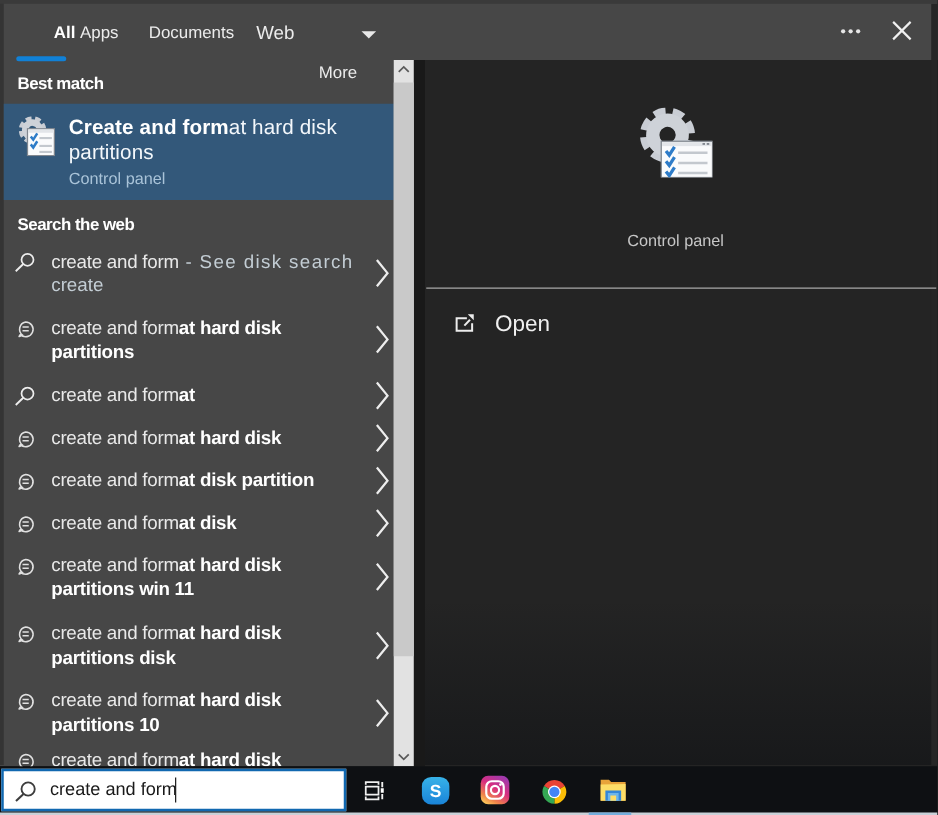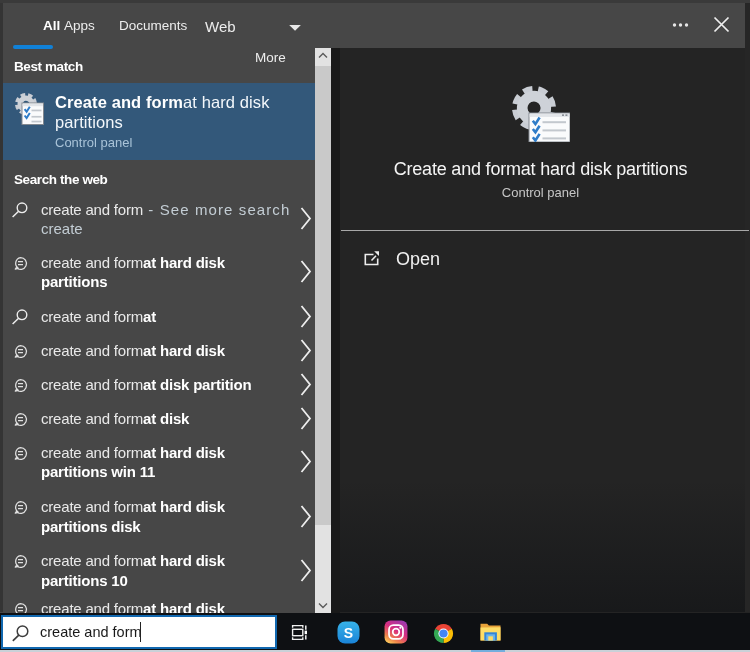--- a/index.html
+++ b/index.html
@@ -65,21 +65,21 @@
   <div class="abs" style="left:55px;top:92px;font-size:16.5px;line-height:20px;color:#f3f7fb;letter-spacing:0.1px;"><b style="color:#fff;">Create and form</b>at hard disk<br>partitions</div>
   <div class="abs" style="left:55px;top:134.5px;font-size:13px;color:#a9c3d8;">Control panel</div>
 
   <div class="abs seclabel" style="left:14px;top:172px;">Search the web</div>
 
   <div id="rows">
       <svg class="abs" style="left:11px;top:202px;" width="17" height="17" viewBox="0 0 17 17">
         <circle cx="11" cy="5.8" r="4.8" stroke="#ededed" stroke-width="1.4" fill="none"></circle>
         <path d="M7.6 9.2 L1.6 15" stroke="#ededed" stroke-width="1.5"></path>
       </svg>
-      <div class="abs row-text" style="left:41px;top:200px;">create and form<span class="dim"> - See more search</span></div>
+      <div class="abs row-text" style="left:41px;top:200px;">create and form<span class="dim"> - See disk search</span></div>
       <div class="abs row-text" style="left:41px;top:219px;"><span class="dim" style="letter-spacing:0">create</span></div>
       <svg class="abs" style="left:300px;top:206px;" width="12" height="25" viewBox="0 0 12 25">
         <path d="M1.5 2 L10 12.5 L1.5 23" stroke="#ededed" stroke-width="1.8" fill="none"></path>
       </svg>
       <svg class="abs" style="left:13px;top:255.5px;" width="15" height="15" viewBox="0 0 15 15">
         <path d="M7.5 1.6 a5.9 5.9 0 1 1 -4.2 10 L2.3 13.2 l3 -0.9 a5.9 5.9 0 0 1 2.2 -10.7 Z" stroke="#e0e0e0" stroke-width="1.25" fill="none" stroke-linejoin="round"></path>
         <path d="M5 5.6 H10 M5 8.6 H10" stroke="#e0e0e0" stroke-width="1.2"></path>
       </svg>
       <div class="abs row-text" style="left:41px;top:253px;">create and form<b>at hard disk</b></div>
       <div class="abs row-text" style="left:41px;top:272px;"><b>partitions</b></div>
@@ -170,21 +170,20 @@
     <rect x="17.7" y="27.7" width="39.6" height="3.2" fill="#e2e5e9"></rect>
     <rect x="50" y="28.4" width="2" height="1.5" fill="#81878f"></rect>
       <rect x="53.4" y="28.4" width="2" height="1.5" fill="#81878f"></rect>
     <path d="M20.8 34.8 l2.6 3.3 l4.2 -6.6" stroke="#2e7cc8" stroke-width="2.6" fill="none"></path>
     <path d="M20.8 43 l2.6 3.3 l4.2 -6.6" stroke="#2e7cc8" stroke-width="2.6" fill="none"></path>
     <path d="M20.8 51.2 l2.6 3.3 l4.2 -6.6" stroke="#2e7cc8" stroke-width="2.6" fill="none"></path>
     <rect x="30.5" y="35.2" width="23.5" height="2" fill="#c3c8ce"></rect>
     <rect x="30.5" y="43.4" width="23.5" height="2" fill="#c3c8ce"></rect>
     <rect x="30.5" y="51.4" width="23.5" height="2" fill="#c3c8ce"></rect>
   </svg>
-  <div class="abs" style="left:331px;top:159px;width:419px;text-align:center;font-size:18px;letter-spacing:-0.2px;color:#f5f5f5;">Create and format hard disk partitions</div>
   <div class="abs" style="left:331px;top:184.5px;width:419px;text-align:center;font-size:13px;color:#c6c6c6;">Control panel</div>
   <div class="abs" style="left:341px;top:230px;width:408px;height:1px;background:#a8a8a8;"></div>
   <svg class="abs" style="left:364px;top:249.5px;" width="16" height="16" viewBox="0 0 16 16">
     <path d="M9.5 4.5 H1.3 V14.5 H13.7 V8.5" stroke="#ececec" stroke-width="1.6" fill="none"></path>
     <path d="M7.5 10.5 L12 5.8" stroke="#ececec" stroke-width="1.6" fill="none"></path>
     <polygon points="10.2,1.3 15,1.3 15,6.1" fill="#ececec"></polygon>
   </svg>
   <div class="abs" style="left:396px;top:248.5px;font-size:18px;color:#f0f0f0;">Open</div>
 
   <div class="abs" style="left:0;top:613px;width:750px;height:39px;background:#0e1013;"></div>

